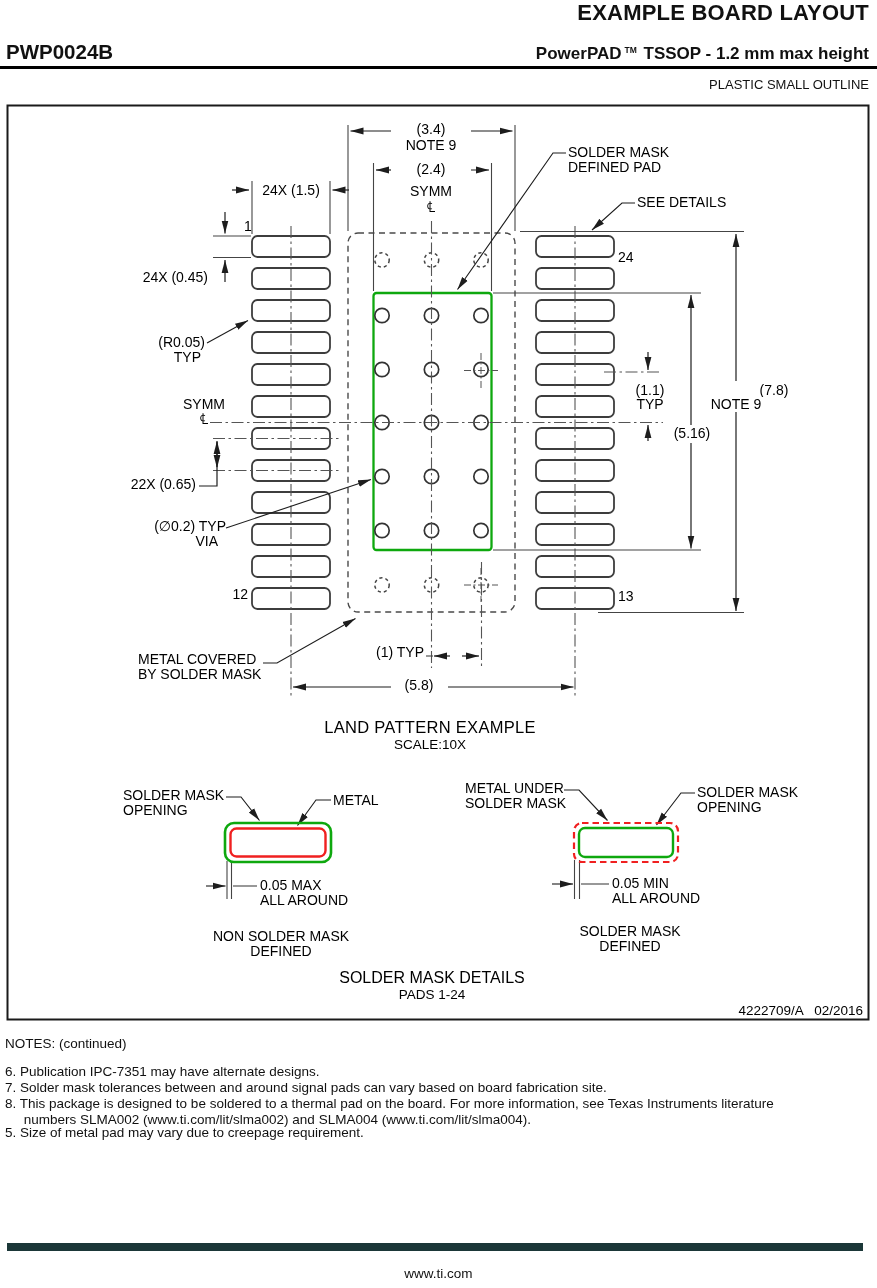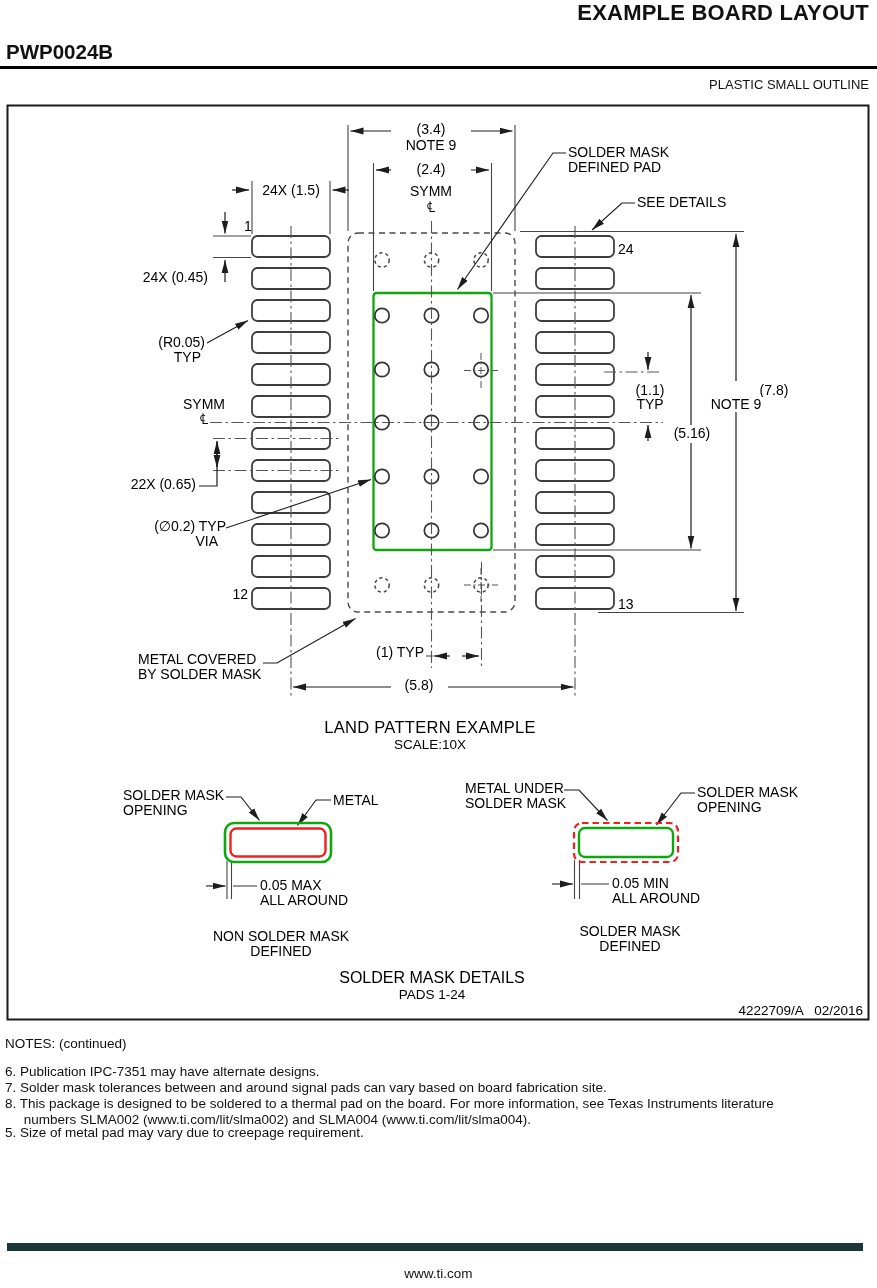--- a/index.html
+++ b/index.html
@@ -26,20 +26,21 @@
   .fbar{position:absolute;left:7px;top:1243px;width:856px;height:8px;background:#1b3738;}
   .furl{position:absolute;left:0;top:1266px;width:877px;text-align:center;font-size:13.5px;}
 </style>
 </head>
 <body>
 
 <div class="page">
 
   <div class="hdr-title">EXAMPLE BOARD LAYOUT</div>
   <div class="hdr-part">PWP0024B</div>
+  <div class="hdr-pkg"><span>PowerPAD</span><span class="tm">TM</span><span> TSSOP - 1.2 mm max height</span></div>
   <div class="hdr-rule"></div>
   <div class="hdr-sub">PLASTIC SMALL OUTLINE</div>
 
   <svg width="877" height="1288" viewBox="0 0 877 1288">
     <defs>
       <marker id="ah" markerWidth="14" markerHeight="9" refX="13" refY="4" orient="auto" markerUnits="userSpaceOnUse">
         <path d="M0,0.6 L13,4 L0,7.4 Z" fill="#1d1d1d"></path>
       </marker>
     </defs>
 
@@ -198,22 +199,22 @@
   <div class="L c" style="left:240px;top:219px;width:16px;">1</div>
   <div class="L r" style="left:118px;top:270px;width:90px;">24X (0.45)</div>
   <div class="L r" style="left:125px;top:335px;width:80px;">(R0.05)</div>
   <div class="L r" style="left:121px;top:350px;width:80px;">TYP</div>
   <div class="L c" style="left:176px;top:397px;width:56px;">SYMM</div>
   <div class="L c" style="left:176px;top:411px;width:56px;font-size:15px;">℄</div>
   <div class="L r" style="left:104px;top:477px;width:92px;">22X (0.65)</div>
   <div class="L r" style="left:120px;top:519px;width:106px;">(∅0.2) TYP</div>
   <div class="L r" style="left:120px;top:534px;width:98px;">VIA</div>
   <div class="L r" style="left:216px;top:587px;width:32px;">12</div>
-  <div class="L" style="left:618px;top:242px;">24</div>
-  <div class="L" style="left:618px;top:589px;margin-top:8px;">13</div>
+  <div class="L" style="left:618px;top:250px;">24</div>
+  <div class="L" style="left:618px;top:589px;">13</div>
   <div class="L" style="left:568px;top:145px;">SOLDER MASK</div>
   <div class="L" style="left:568px;top:160px;">DEFINED PAD</div>
   <div class="L" style="left:637px;top:195px;">SEE DETAILS</div>
   <div class="L c" style="left:620px;top:383px;width:60px;">(1.1)</div>
   <div class="L c" style="left:620px;top:397px;width:60px;">TYP</div>
   <div class="L c bg" style="left:739px;top:383px;width:70px;">(7.8)</div>
   <div class="L c bg" style="left:701px;top:397px;width:70px;">NOTE 9</div>
   <div class="L c bg" style="left:664px;top:426px;width:56px;">(5.16)</div>
   <div class="L r" style="left:344px;top:645px;width:80px;">(1) TYP</div>
   <div class="L c bg" style="left:391px;top:678px;width:56px;">(5.8)</div>

